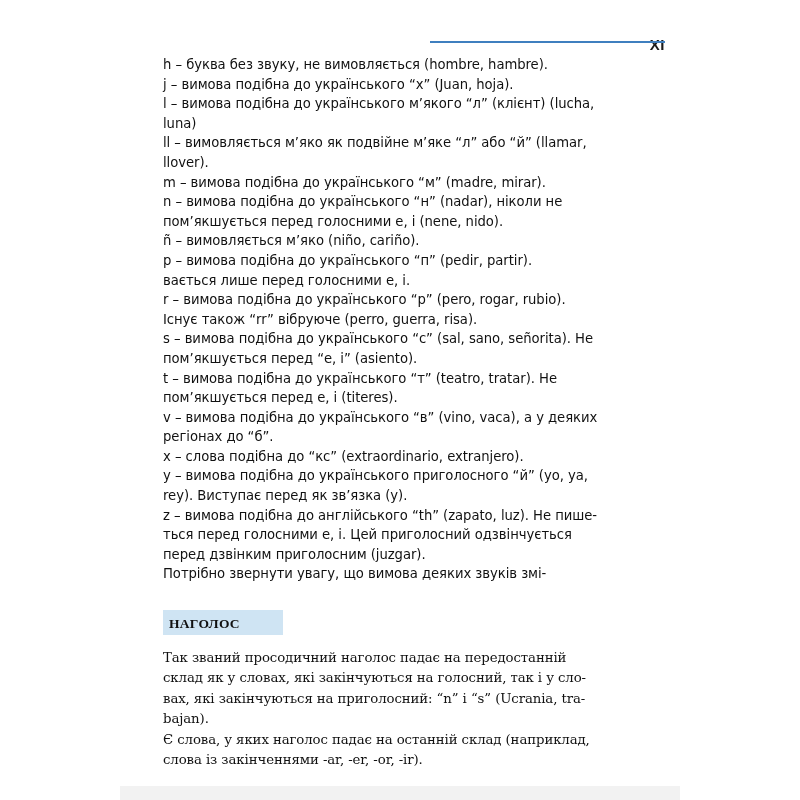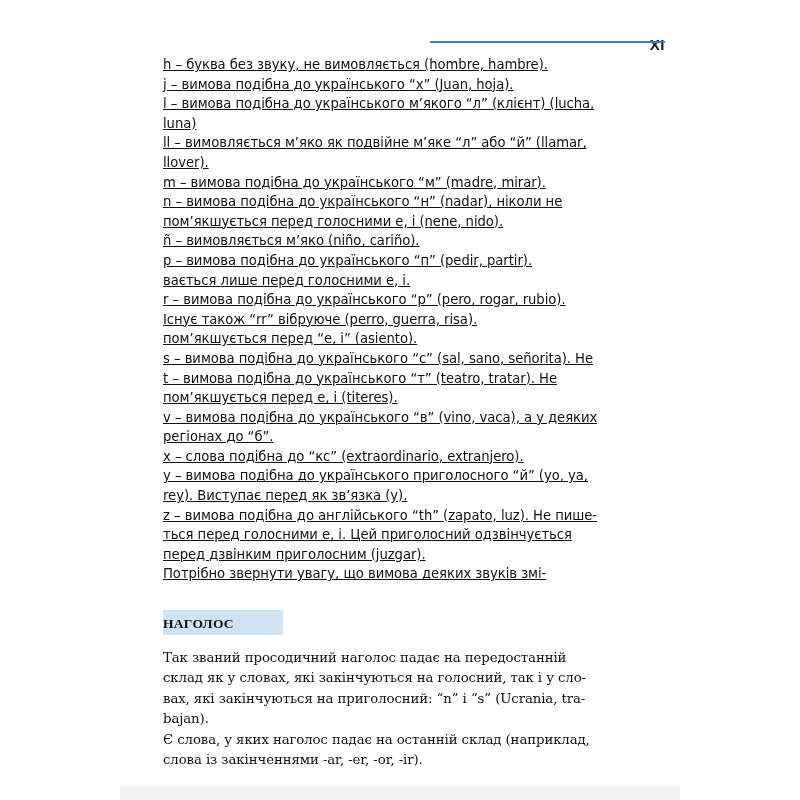--- a/index.html
+++ b/index.html
@@ -59,31 +59,30 @@
     width: 440px;
   }
 
   .line {
     font-family: "DejaVu Sans", sans-serif;
     font-size: 13.2px;
     line-height: 19.6px;
     color: #111111;
     white-space: pre-wrap;
     letter-spacing: -0.05px;
-    text-decoration: underline;
   }
 
   
   .section-heading {
     position: absolute;
     left: 163px;
     top: 610px;
     width: 120px;
     background: #cfe4f3;
-    padding: 3px 6px 3px 0;
+    padding: 3px 6px 3px 6px;
     box-sizing: border-box;
   }
   .section-heading span {
     font-family: "Liberation Serif", serif;
     font-weight: bold;
     font-size: 13.5px;
     color: #111111;
     letter-spacing: 0.3px;
   }
 
@@ -130,22 +129,22 @@
     <div class="line">ll – вимовляється м’яко як подвійне м’яке “л” або “й” (llamar,</div>
     <div class="line">llover).</div>
     <div class="line">m – вимова подібна до українського “м” (madre, mirar).</div>
     <div class="line">n – вимова подібна до українського “н” (nadar), ніколи не</div>
     <div class="line">пом’якшується перед голосними e, i (nene, nido).</div>
     <div class="line">ñ – вимовляється м’яко (niño, cariño).</div>
     <div class="line">p – вимова подібна до українського “п” (pedir, partir).</div>
     <div class="line">вається лише перед голосними e, i.</div>
     <div class="line">r – вимова подібна до українського “р” (pero, rogar, rubio).</div>
     <div class="line">Існує також “rr” вібруюче (perro, guerra, risa).</div>
+    <div class="line">s – вимова подібна до українського “с” (sal, sano, señorita). Не</div>
     <div class="line">пом’якшується перед “e, i” (asiento).</div>
-    <div class="line">s – вимова подібна до українського “с” (sal, sano, señorita). Не</div>
     <div class="line">t – вимова подібна до українського “т” (teatro, tratar). Не</div>
     <div class="line">пом’якшується перед e, i (titeres).</div>
     <div class="line">v – вимова подібна до українського “в” (vino, vaca), а у деяких</div>
     <div class="line">регіонах до “б”.</div>
     <div class="line">x – слова подібна до “кс” (extraordinario, extranjero).</div>
     <div class="line">y – вимова подібна до українського приголосного “й” (yo, ya,</div>
     <div class="line">rey). Виступає перед як зв’язка (y).</div>
     <div class="line">z – вимова подібна до англійського “th” (zapato, luz). Не пише-</div>
     <div class="line">ться перед голосними e, i. Цей приголосний одзвінчується</div>
     <div class="line">перед дзвінким приголосним (juzgar).</div>

